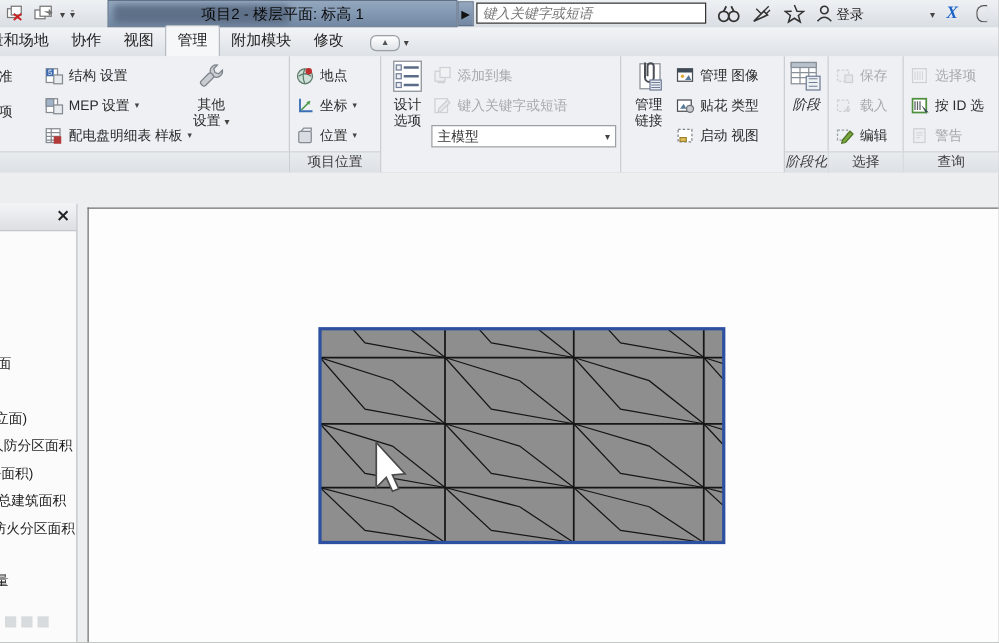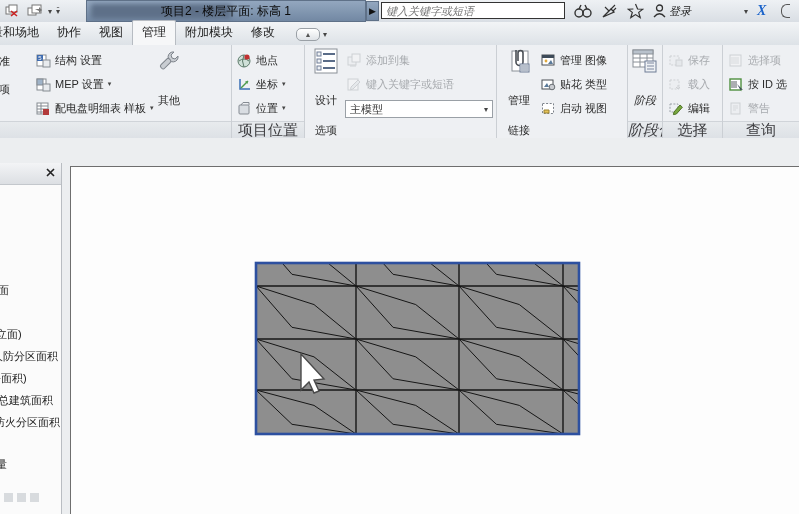--- a/index.html
+++ b/index.html
@@ -16,44 +16,44 @@
             background:linear-gradient(#93a7bf,#7288a3);border:1px solid #5f7188;box-sizing:border-box;
             display:flex;align-items:center;justify-content:center;}
   #blurpatch{position:absolute;left:4px;top:3px;width:140px;height:15px;background:#5e7088;filter:blur(2.5px);border-radius:2px;}
   #titletext{position:relative;color:#0b0b0b;font-size:12px;white-space:nowrap;}
   #histbtn{position:absolute;left:366px;top:1px;width:13px;height:20px;background:linear-gradient(#93a7bf,#7288a3);
            border:1px solid #5f7188;box-sizing:border-box;color:#111;font-size:9px;display:flex;align-items:center;justify-content:center;}
   #searchwrap{position:absolute;left:381px;top:2px;width:184px;height:17px;}
   #searchwrap input{width:100%;height:100%;box-sizing:border-box;border:1px solid #333;background:#fff;
                     font-style:italic;font-size:11px;color:#888;padding:0 4px;font-family:inherit;outline:none;}
   #tbicons{position:absolute;left:570px;top:0;width:229px;height:22px;display:flex;align-items:center;gap:9px;padding-left:4px;box-sizing:border-box;}
-  .tbi{display:flex;align-items:center;gap:3px;font-style:italic;}
+  .tbi{display:flex;align-items:center;gap:3px;}
   #signin-label{font-size:11px;color:#1b1b1b;}
   #xlogo{font-weight:bold;font-size:14px;color:#1c63c8;font-family:"Liberation Serif",serif;font-style:italic;
          text-shadow:0 0 1px #fff;}
   #signin-dd{margin-left:44px;}
   #help-cut{width:8px;height:12px;border:1.5px solid #555;border-right:none;border-radius:6px 0 0 6px;margin-left:6px;}
   
   #tabrow{position:absolute;left:0;top:22px;width:799px;height:23px;
           background:linear-gradient(#f2f4f6,#dde2e7);display:flex;align-items:flex-end;}
   .tab{padding:3px 9px 4px 9px;font-size:12px;color:#222;white-space:nowrap;}
   .tab.first{margin-left:-18px;}
   .tab.active{background:#f6f7f8;border:1px solid #b7bcc2;border-bottom:none;border-radius:2px 2px 0 0;}
   #ribbon-toggle{margin-left:12px;margin-bottom:4px;display:flex;align-items:center;gap:3px;}
   #toggle-pill{width:22px;height:11px;border:1px solid #9aa0a6;border-radius:5px;background:linear-gradient(#fff,#dfe3e7);
                font-size:7px;color:#555;display:flex;align-items:center;justify-content:center;}
   
   #ribbon{position:absolute;left:0;top:45px;width:799px;height:93px;background:#eef0f3;border-bottom:1px solid #c6cad0;}
   .panel{position:absolute;top:0;height:93px;border-right:1px solid #cbcfd4;box-sizing:border-box;}
   .plabel{position:absolute;left:0;bottom:0;width:100%;height:16px;background:linear-gradient(#e8ebee,#dde1e6);
-          border-top:1px solid #d0d4d9;font-size:15px;color:#3d3d40;text-align:center;line-height:16px;white-space:nowrap;overflow:hidden;}
+          border-top:1px solid #d0d4d9;font-size:11px;color:#3d3d40;text-align:center;line-height:16px;white-space:nowrap;overflow:hidden;}
   .rrow{position:absolute;height:20px;display:flex;align-items:center;gap:4px;white-space:nowrap;font-size:11px;color:#2b2b2b;}
   .rrow.disabled{color:#a7aaae;}
   .rrow .dd{font-size:7px;}
-  .bigbtn{position:absolute;top:3px;display:flex;flex-direction:column;align-items:center;gap:18px;font-size:11px;color:#2b2b2b;text-align:center;line-height:12px;}
+  .bigbtn{position:absolute;top:3px;display:flex;flex-direction:column;align-items:center;gap:1px;font-size:11px;color:#2b2b2b;text-align:center;line-height:12px;}
   .cutcol{position:absolute;left:0;top:0;width:30px;overflow:hidden;}
   .cutcol .rrow{position:static;margin-bottom:5px;}
   .cuttxt{margin-left:-12px;}
   #dropdown-mainmodel{position:absolute;left:40px;top:55px;width:148px;height:18px;background:#fff;border:1px solid #9aa0a6;
         display:flex;align-items:center;justify-content:space-between;padding:0 4px;box-sizing:border-box;font-size:11px;color:#333;}
   
   #main{position:absolute;left:0;top:138px;width:799px;height:376px;background:#eceef0;}
   #browser{position:absolute;left:0;top:25px;width:62px;height:351px;background:#fbfbfb;border-right:1px solid #b9bdc2;box-sizing:border-box;}
   #browser-header{position:absolute;left:0;top:0;width:100%;height:21px;background:linear-gradient(#f3f4f6,#dcdfe3);
                   border-bottom:1px solid #c3c7cc;}

